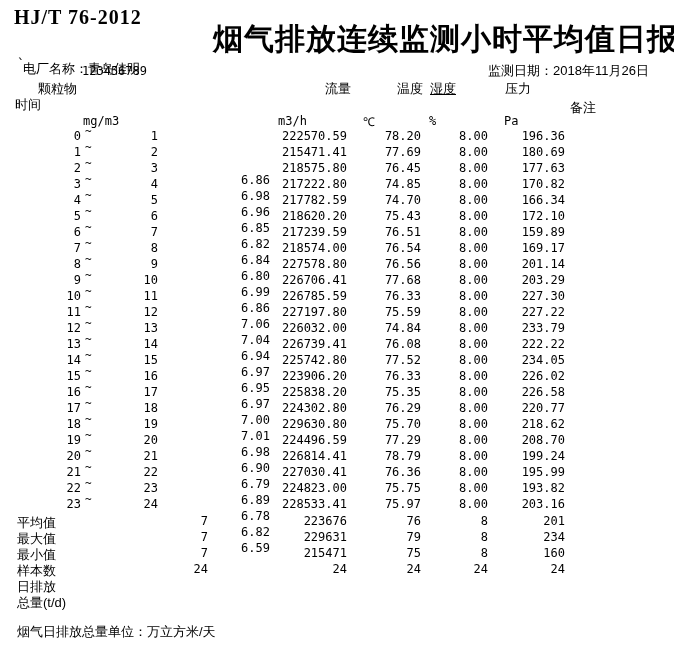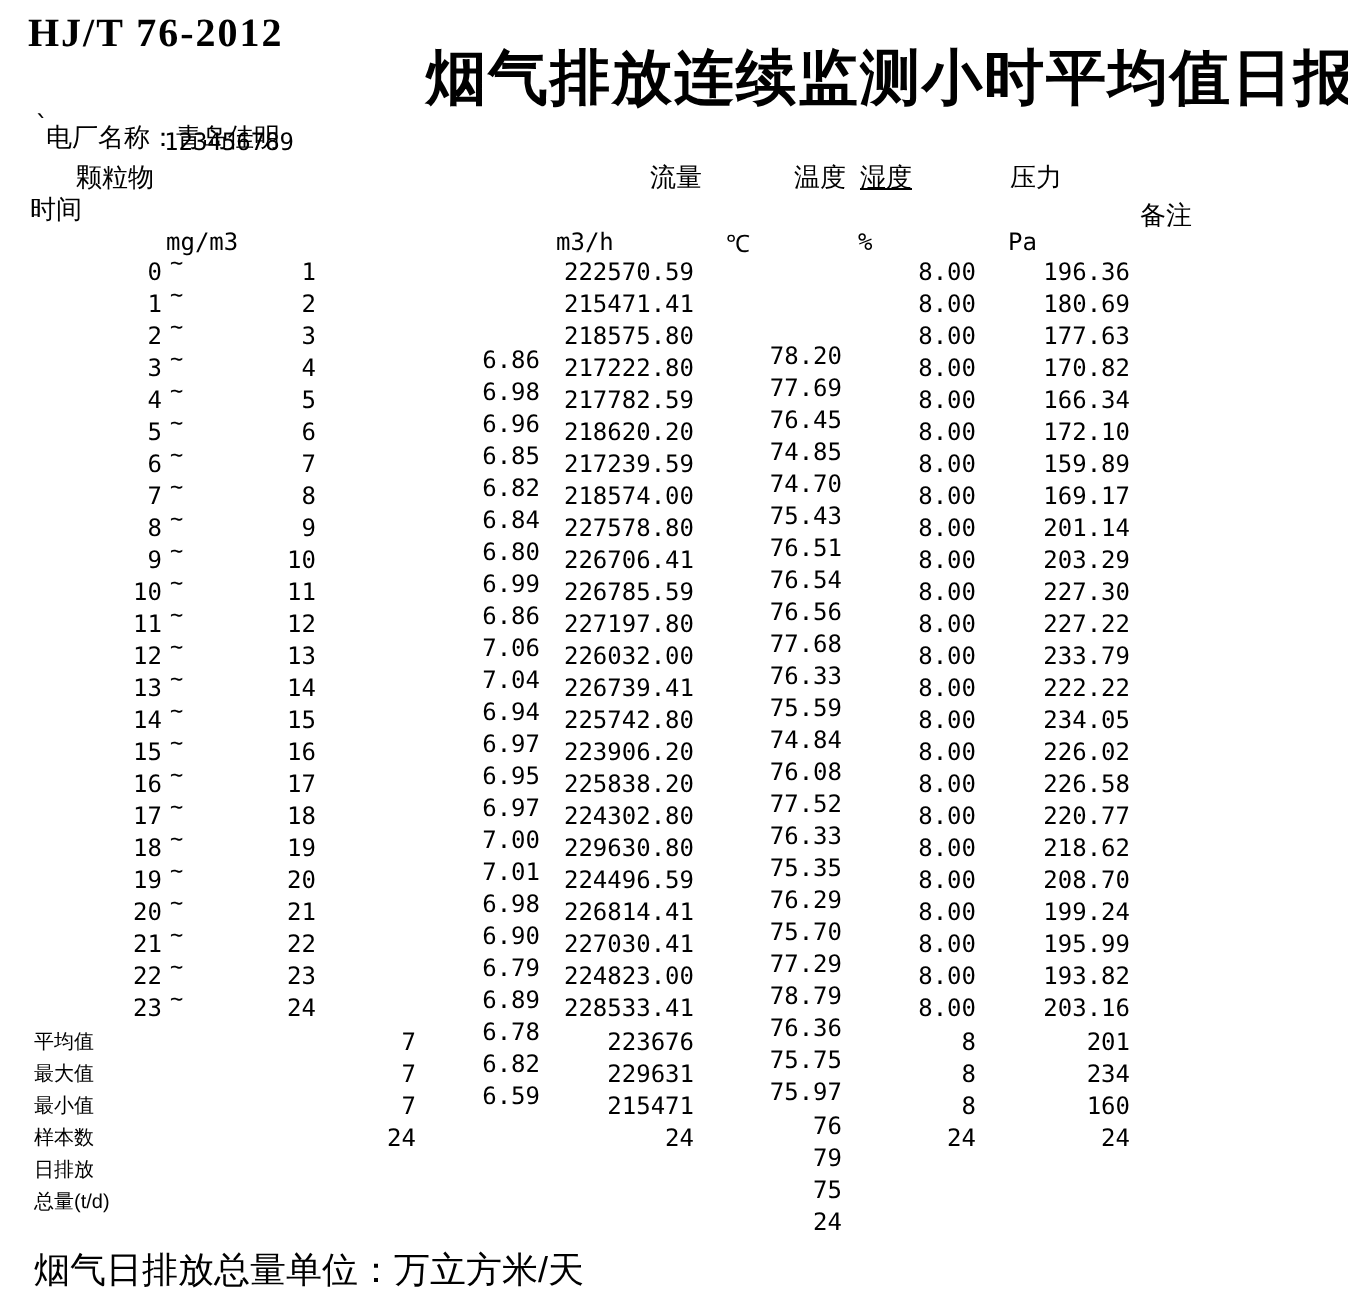--- a/index.html
+++ b/index.html
@@ -29,41 +29,44 @@
   .u-temp{left:363px;top:113px;font-family:"Liberation Sans",sans-serif;}
   .u-hum{left:429px;top:114px;}
   .u-pres{left:504px;top:114px;}
   .row{position:absolute;left:0;width:674px;height:16px;}
   .c{position:absolute;top:0;text-align:right;font-size:12px;font-family:"DejaVu Sans Mono",monospace;}
   .c.start{left:40px;width:41px;}
   .c.tilde{left:85px;width:14px;top:-4px;text-align:left;font-size:11px;}
   .c.end{left:110px;width:48px;}
   .c.dust{left:200px;width:70px;margin-top:44px;}
   .c.flow{left:269px;width:78px;}
-  .c.temp{left:360px;width:61px;margin-top:42px;}
+  .c.temp{left:360px;width:61px;}
   .c.hum{left:428px;width:60px;}
   .c.pres{left:499px;width:66px;}
   .c.s1{left:140px;width:68px;}
-  .slabel{position:absolute;left:17px;top:0;font-size:10px;font-family:"Liberation Sans",sans-serif;text-align:left;}
-  .footer{left:17px;top:623px;font-size:18px;}
+  .slabel{position:absolute;left:17px;top:0;font-size:13px;font-family:"Liberation Sans",sans-serif;text-align:left;}
+  .footer{left:17px;top:623px;font-size:13px;}
 </style>
 </head>
 <body>
 
 <div class="page">
 
   <div class="abs std">HJ/T 76-2012</div>
   <div class="abs title">烟气排放连续监测小时平均值日报表</div>
 
   <div class="abs plant">
     <span>电厂名称：</span><span>青岛佳明</span>
   </div>
   <div class="abs tick">`</div>
   <div class="abs plantcode">123456789</div>
 
+  <div class="abs date">
+    <span>监测日期：</span><span>2018年11月26日</span>
+  </div>
 
   <div class="abs hdr h-dust">颗粒物</div>
   <div class="abs hdr h-flow">流量</div>
   <div class="abs hdr h-temp">温度</div>
   <div class="abs hdr h-hum">湿度</div>
   <div class="abs hdr h-pres">压力</div>
   <div class="abs hdr h-time">时间</div>
   <div class="abs hdr h-remark">备注</div>
 
   <div class="abs unit u-dust">mg/m3</div>

